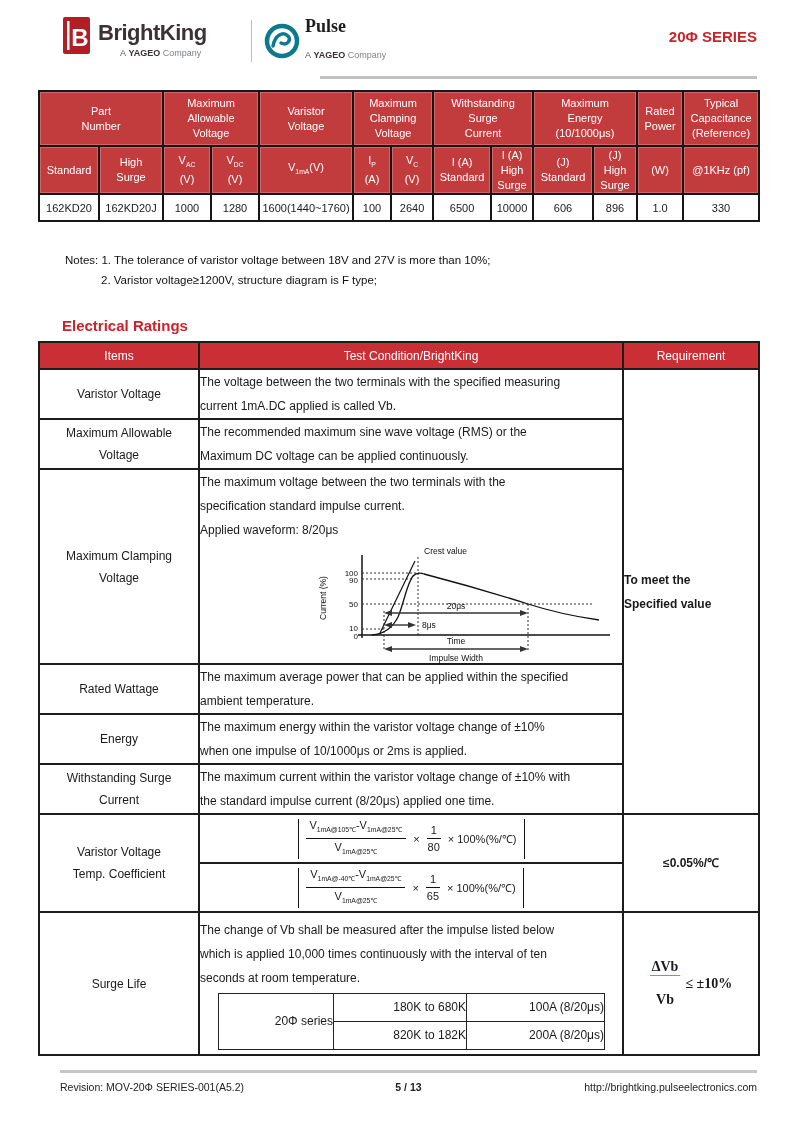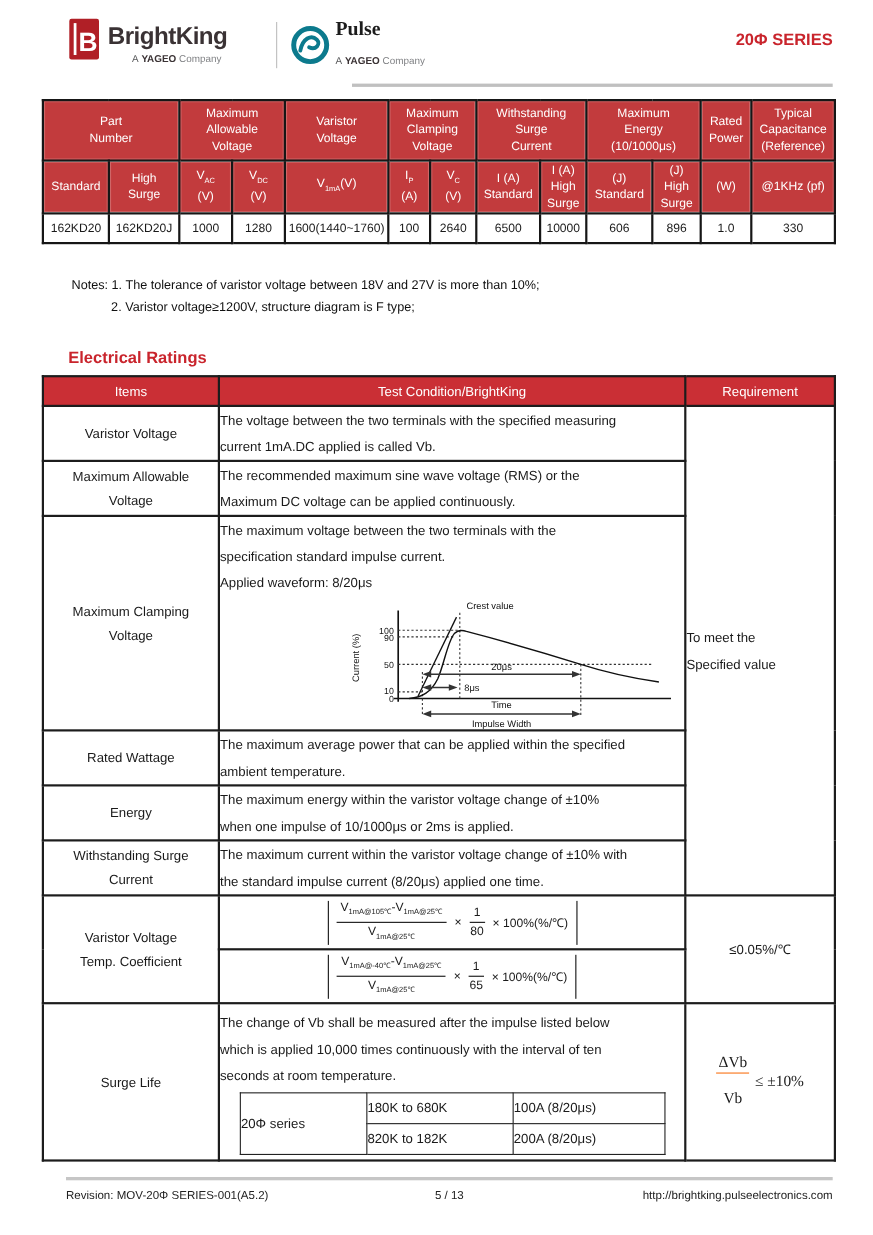--- a/index.html
+++ b/index.html
@@ -39,46 +39,46 @@
 
   
   .er-title{position:absolute;left:62px;top:317px;font-size:15px;font-weight:bold;color:#c9242c;}
   .ratings-table{position:absolute;left:38px;top:341px;width:720px;}
   .ratings-table th,.ratings-table td{border:2px solid #1c1c1c;padding:0;font-size:12px;vertical-align:middle;}
   .ratings-table th{background:#ca2f35;color:#fff;font-weight:normal;height:25px;}
   .items-cell{text-align:center;white-space:pre-line;line-height:22px;}
   .desc-cell{padding:0 8px;line-height:24px;}
   .desc-text{white-space:pre-line;}
   .desc-top{vertical-align:top;padding-top:2px;}
-  .req-cell{text-align:left;padding-left:12px;white-space:pre-line;line-height:24px;}
+  .req-cell{text-align:left;padding-left:12px;white-space:pre-line;line-height:24px;font-weight:bold;}
   .req-center{text-align:center;padding-left:0;}
   tr.h48{height:48px;} tr.h49{height:49px;} tr.h193{height:193px;} tr.h143{height:143px;}
 
   .wave-svg{display:block;margin:1px 0 0 112px;}
 
   .formula{display:flex;align-items:center;justify-content:center;gap:7px;font-size:11px;height:100%;}
   .abs-bar{width:1px;height:40px;background:#111;display:inline-block;}
   .frac{display:inline-block;text-align:center;line-height:14px;}
   .frac .num{display:block;border-bottom:1px solid #111;padding:0 4px 1px;}
   .frac .den{display:block;padding-top:1px;}
 
   .surge-table{margin:3px 0 0 18px;}
-  .surge-table td{border:1.5px solid #222;height:27px;text-align:left;font-size:12px;}
+  .surge-table td{border:1.5px solid #222;height:27px;text-align:right;font-size:12px;}
 
   .surge-req{display:flex;align-items:center;justify-content:center;gap:5px;
       font-family:"Liberation Serif",serif;font-size:14px;}
   .surge-req .req-frac{display:inline-block;text-align:center;line-height:16px;}
   .surge-req .req-frac .num{display:block;border-bottom:1px solid #f97316;padding:0 2px;}
   .surge-req .req-frac .den{display:block;}
 
   
   .foot-rule{position:absolute;left:60px;top:1070px;width:697px;height:3px;background:#c6c6c6;}
   .footer{position:absolute;left:60px;top:1081px;width:697px;display:flex;align-items:center;font-size:10.5px;color:#222;}
   .footer .l{flex:1;text-align:left;}
-  .footer .c{text-align:center;}
+  .footer .c{text-align:center;font-weight:bold;}
   .footer .r{flex:1;text-align:right;}
   svg text{font-family:"Liberation Sans",sans-serif;}
 </style>
 </head>
 <body>
 
 <div class="page">
 
   <div class="bk-mark">
     <svg width="30" height="40" viewBox="0 0 30 40">

